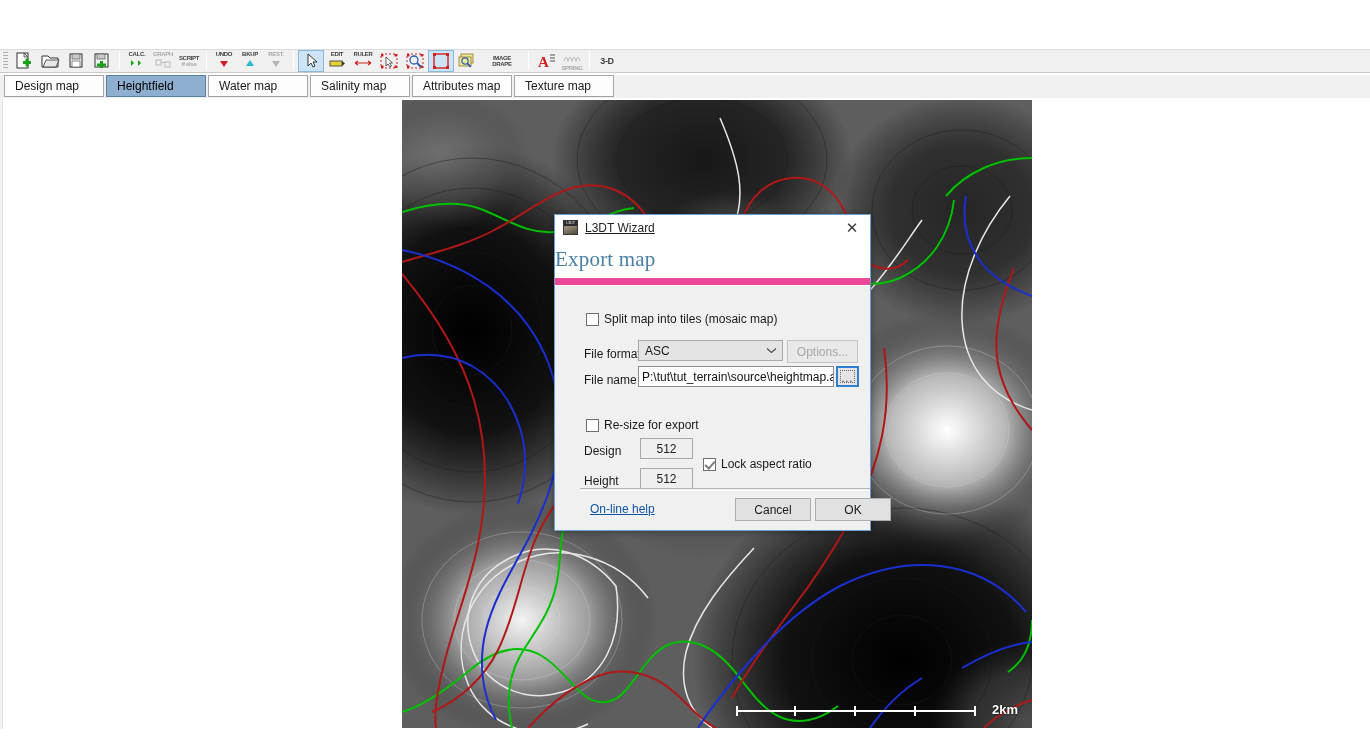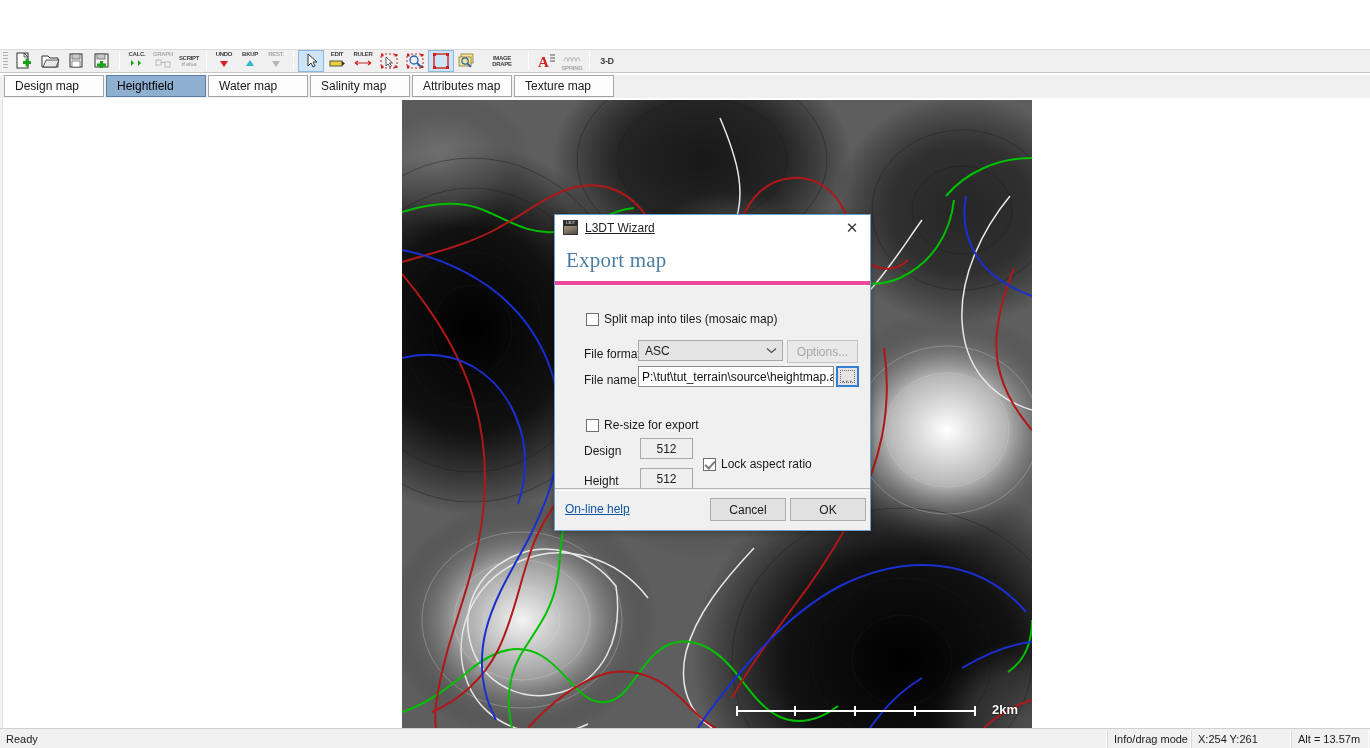--- a/index.html
+++ b/index.html
@@ -195,38 +195,38 @@
   }
   .dlg-title { font-size: 12px; color: #1f1f1f; text-decoration: underline; }
   .dlg-close {
     margin-left: auto; width: 36px; height: 25px;
     display: flex; align-items: center; justify-content: center;
     font-size: 15px; color: #3a3a3a; line-height: 1;
   }
 
   .dlg-header {
     height: 45px; background: #ffffff;
-    border-bottom: 4px solid #ec4899;
+    border-bottom: 7px solid #ec4899;
     display: flex; align-items: center;
-    padding-left: 11px;
   }
   .dlg-heading {
     font-family: "Liberation Serif", serif;
     font-size: 21px; color: #4a7fa5; font-weight: normal;
     letter-spacing: 0.2px;
   }
 
   .dlg-body {
     position: relative; height: 203px; background: #f0f0f0;
     border-top: 1px solid #ffffff;
   }
 
   .dlg-footer {
     position: relative; height: 42px; background: #f0f0f0;
     border-top: 1px solid #b5b5b5;
+    margin-left: 25px;
   }
   .dlg-footer::before {
     content: ""; position: absolute; left: 0; right: 0; top: 1px; height: 1px; background: #ffffff;
   }
 
   .chk {
     display: inline-flex; align-items: center; gap: 5px; font-size: 12px; color: #1a1a1a;
   }
   .chkbox {
     width: 13px; height: 13px; background: #ffffff;
@@ -703,20 +703,14 @@
         <div class="btn" style="position:absolute;left:155px;top:9px;width:76px">
           <span>Cancel</span>
         </div>
         <div class="btn" style="position:absolute;left:235px;top:9px;width:76px">
           <span>OK</span>
         </div>
       </div>
     </div>
   </div>
 
-  <div class="statusbar">
-    <div class="sb-cell sb-ready">Ready</div>
-    <div class="sb-cell sb-mode">Info/drag mode</div>
-    <div class="sb-cell sb-coords">X:254 Y:261</div>
-    <div class="sb-cell sb-alt">Alt = 13.57m</div>
-  </div>
 
 </div>
 
 </body></html>

